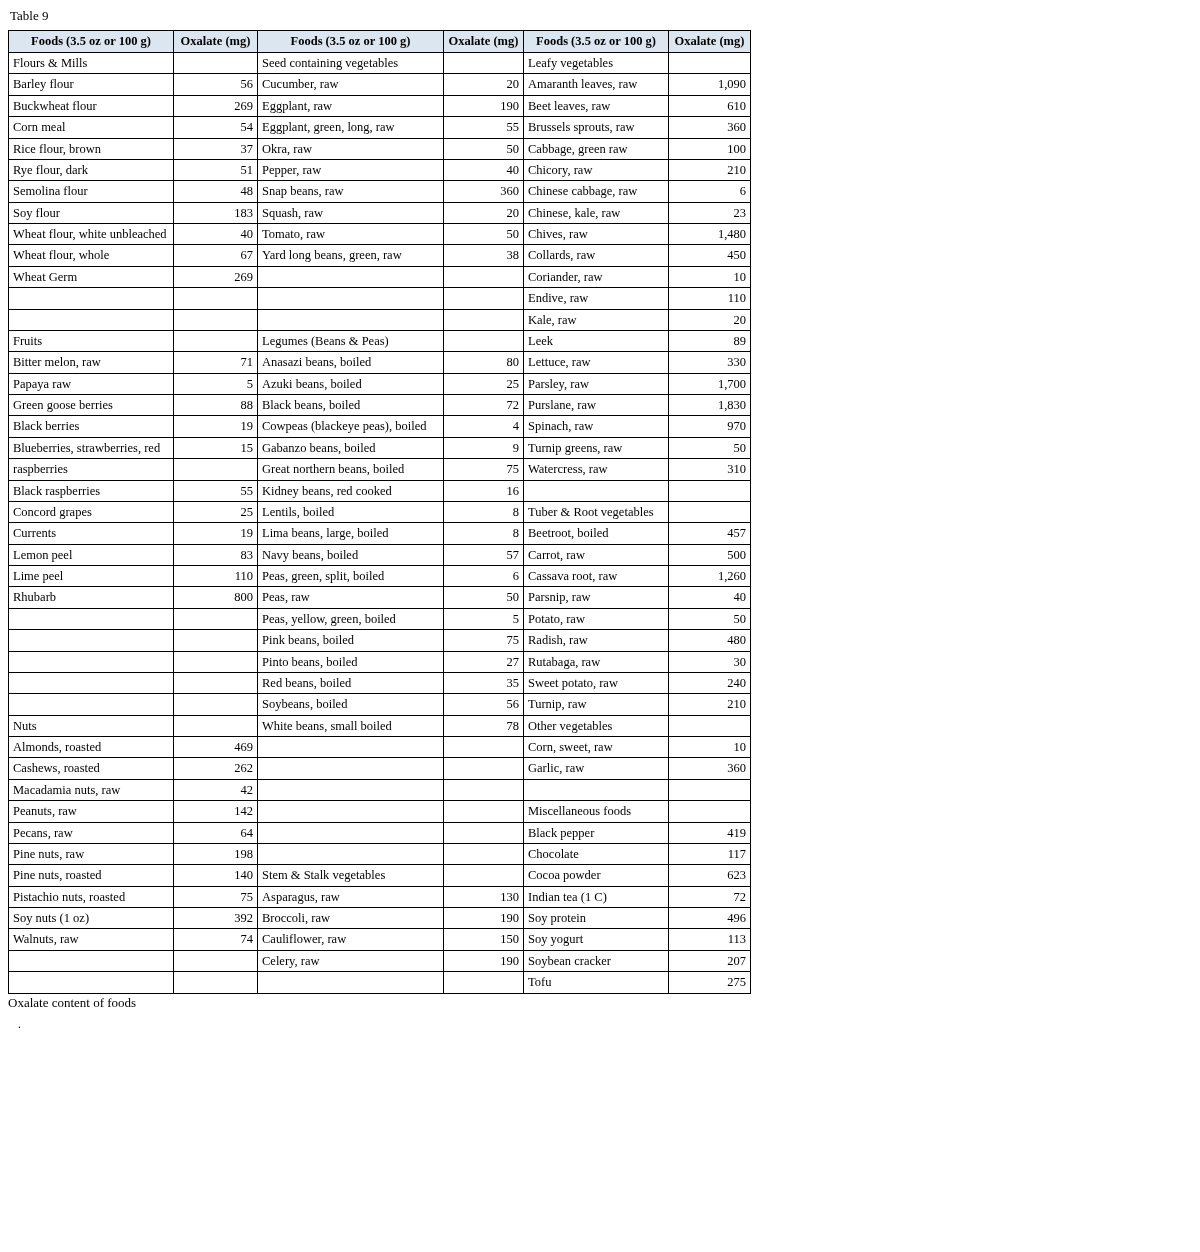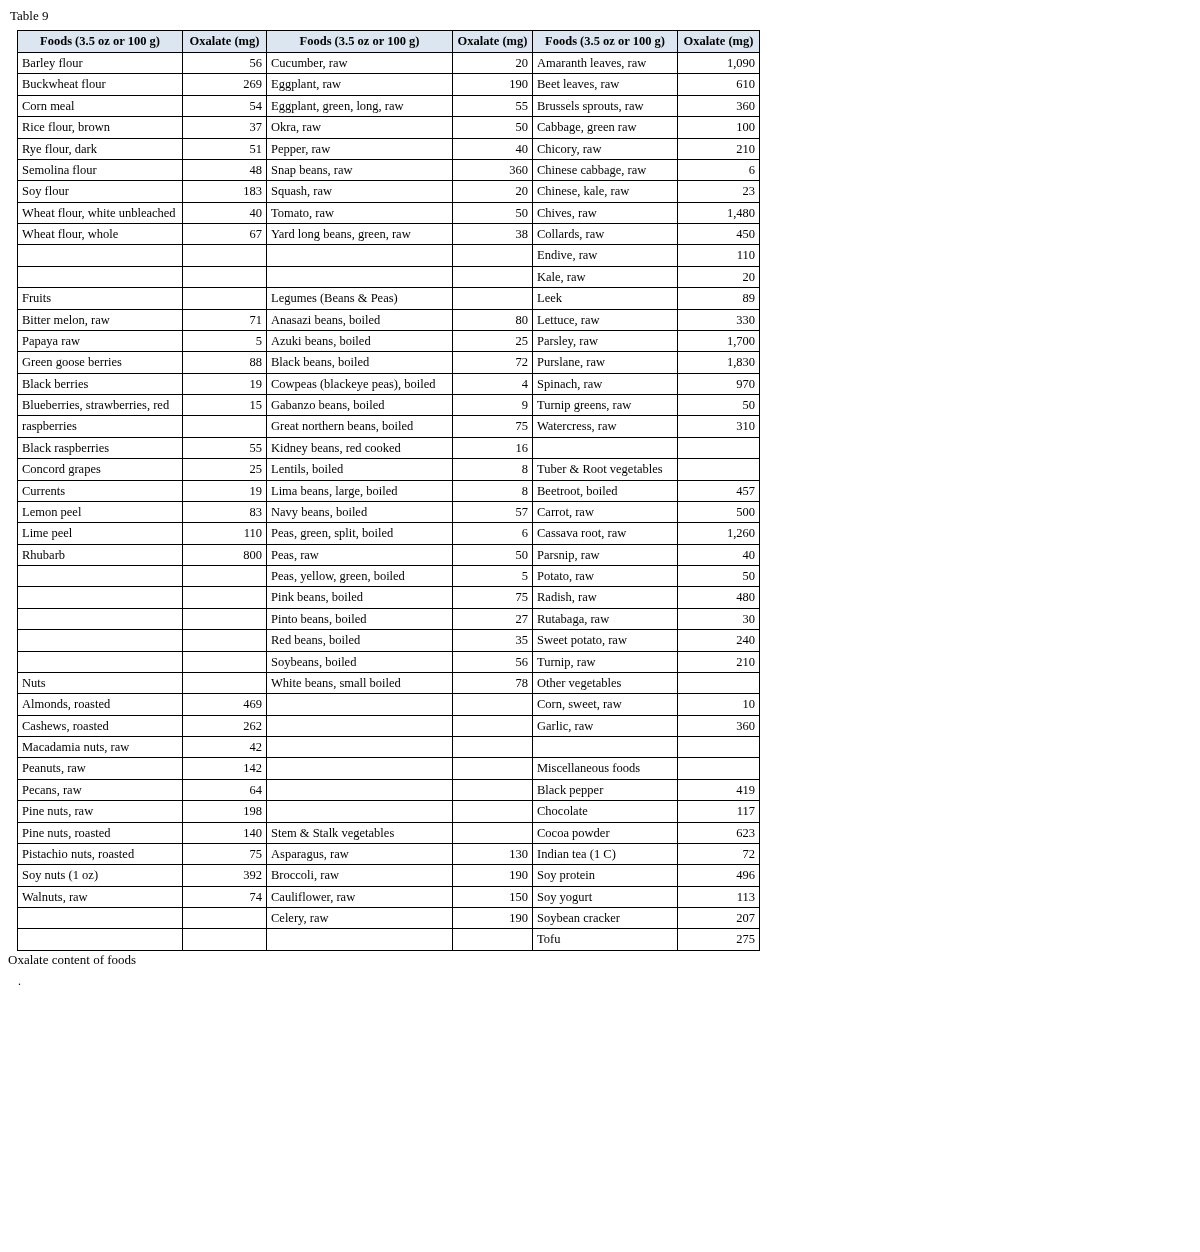--- a/index.html
+++ b/index.html
@@ -21,21 +21,21 @@
   }
   .table-caption {
     font-family: "Liberation Serif", serif;
     font-size: 13px;
     margin: 0 0 6px 2px;
   }
   table.oxalate {
     border-collapse: collapse;
     table-layout: fixed;
     width: 612px;
-    margin-left: 9px;
+    margin-left: 0;
     border-radius: 7px;
   }
   table.oxalate td, table.oxalate th {
     border: 1px solid #000000;
     padding: 3px 4px;
     font-size: 12.5px;
     line-height: 1.15;
     vertical-align: top;
     height: 20px;
     box-sizing: border-box;
@@ -90,20 +90,28 @@
         <th>Foods (3.5 oz or 100 g)</th>
         <th>Oxalate (mg)</th>
         <th>Foods (3.5 oz or 100 g)</th>
         <th>Oxalate (mg)</th>
         <th>Foods (3.5 oz or 100 g)</th>
         <th>Oxalate (mg)</th>
       </tr>
     </thead>
     <tbody id="table-body">
         <tr>
+          <td class="txt">Flours &amp; Mills</td>
+          <td class="num empty"></td>
+          <td class="txt">Seed containing vegetables</td>
+          <td class="num empty"></td>
+          <td class="txt">Leafy vegetables</td>
+          <td class="num empty"></td>
+        </tr>
+        <tr>
           <td class="txt">Barley flour</td>
           <td class="num">56</td>
           <td class="txt">Cucumber, raw</td>
           <td class="num">20</td>
           <td class="txt">Amaranth leaves, raw</td>
           <td class="num">1,090</td>
         </tr>
         <tr>
           <td class="txt">Buckwheat flour</td>
           <td class="num">269</td>
@@ -162,20 +170,28 @@
         </tr>
         <tr>
           <td class="txt">Wheat flour, whole</td>
           <td class="num">67</td>
           <td class="txt">Yard long beans, green, raw</td>
           <td class="num">38</td>
           <td class="txt">Collards, raw</td>
           <td class="num">450</td>
         </tr>
         <tr>
+          <td class="txt">Wheat Germ</td>
+          <td class="num">269</td>
+          <td class="txt empty"></td>
+          <td class="num empty"></td>
+          <td class="txt">Coriander, raw</td>
+          <td class="num">10</td>
+        </tr>
+        <tr>
           <td class="txt empty"></td>
           <td class="num empty"></td>
           <td class="txt empty"></td>
           <td class="num empty"></td>
           <td class="txt">Endive, raw</td>
           <td class="num">110</td>
         </tr>
         <tr>
           <td class="txt empty"></td>
           <td class="num empty"></td>

